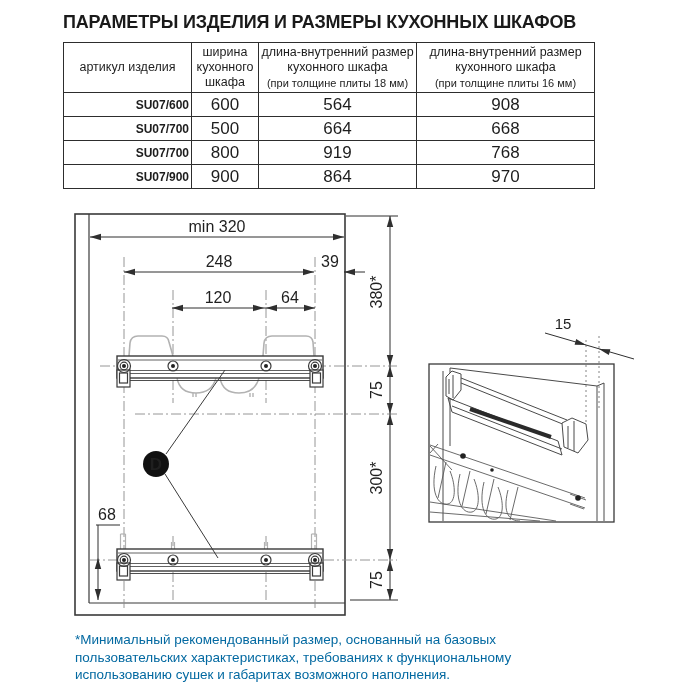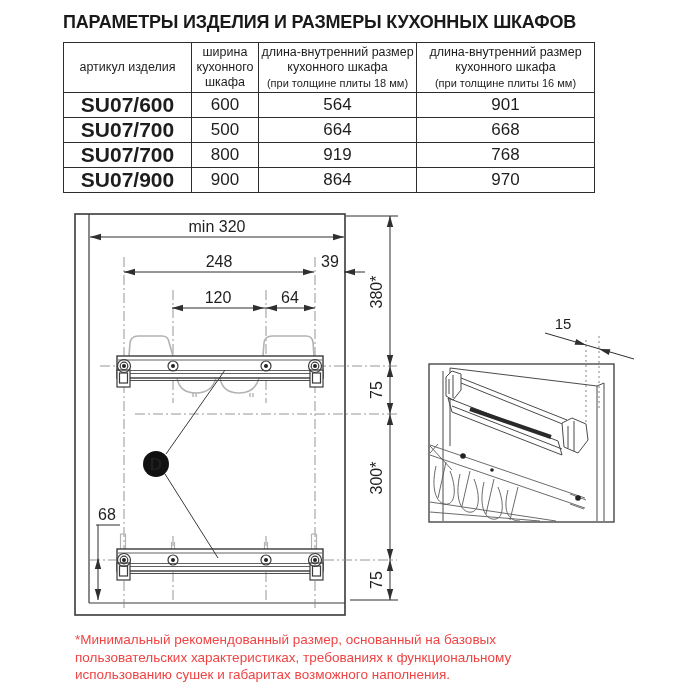--- a/index.html
+++ b/index.html
@@ -6,28 +6,28 @@
   html,body { width:700px; height:700px; background:#fff; font-family:"Liberation Sans", sans-serif; color:#1d1d1d; }
   .page { position:relative; width:672px; height:700px; overflow:hidden; background:#fff; }
 
   .title { position:absolute; left:63px; top:12px; font-size:18px; font-weight:700; letter-spacing:-0.2px; color:#1a1a1a; }
 
   table.params { position:absolute; left:63px; top:42px; width:531px; border-collapse:collapse; table-layout:fixed; }
   table.params th, table.params td { border:1.6px solid #2d2d2d; text-align:center; vertical-align:middle; padding:0 2px; }
   table.params th { height:50px; font-size:12.5px; font-weight:400; line-height:1.22; }
   table.params .hdr-note { display:block; font-size:11px; margin-top:2px; }
   table.params td { height:24px; font-size:17px; }
-  table.params td.article { font-weight:700; font-size:21px; }
+  table.params td.article { font-weight:700; font-size:12px;text-align:right; }
 
   svg.drawing { position:absolute; left:0; top:195px; }
   svg text { font-family:"Liberation Sans", sans-serif; fill:#1f1f1f; }
   .dimtxt { font-size:16px; }
   .dimtxt15 { font-size:15px; }
 
-  .footnote { position:absolute; left:75px; top:631px; width:522px; font-size:13.5px; line-height:17.5px; color:#ef4444; }
+  .footnote { position:absolute; left:75px; top:631px; width:522px; font-size:13.5px; line-height:17.5px; color:#0369a1; }
 </style>
 </head>
 <body>
 
 <div class="page">
 
   <div class="title">ПАРАМЕТРЫ ИЗДЕЛИЯ И РАЗМЕРЫ КУХОННЫХ ШКАФОВ</div>
 
   <table class="params">
     <colgroup>
@@ -40,21 +40,21 @@
         <tr>
       <th>артикул изделия</th>
       <th>ширина кухонного шкафа</th>
       <th><span>длина-внутренний размер кухонного шкафа</span><span class="hdr-note">(при толщине плиты 18 мм)</span></th>
       <th><span>длина-внутренний размер кухонного шкафа</span><span class="hdr-note">(при толщине плиты 16 мм)</span></th>
     </tr>
     <tr>
       <td class="article">SU07/600</td>
       <td>600</td>
       <td>564</td>
-      <td>901</td>
+      <td>908</td>
     </tr>
     <tr>
       <td class="article">SU07/700</td>
       <td>500</td>
       <td>664</td>
       <td>668</td>
     </tr>
     <tr>
       <td class="article">SU07/700</td>
       <td>800</td>

